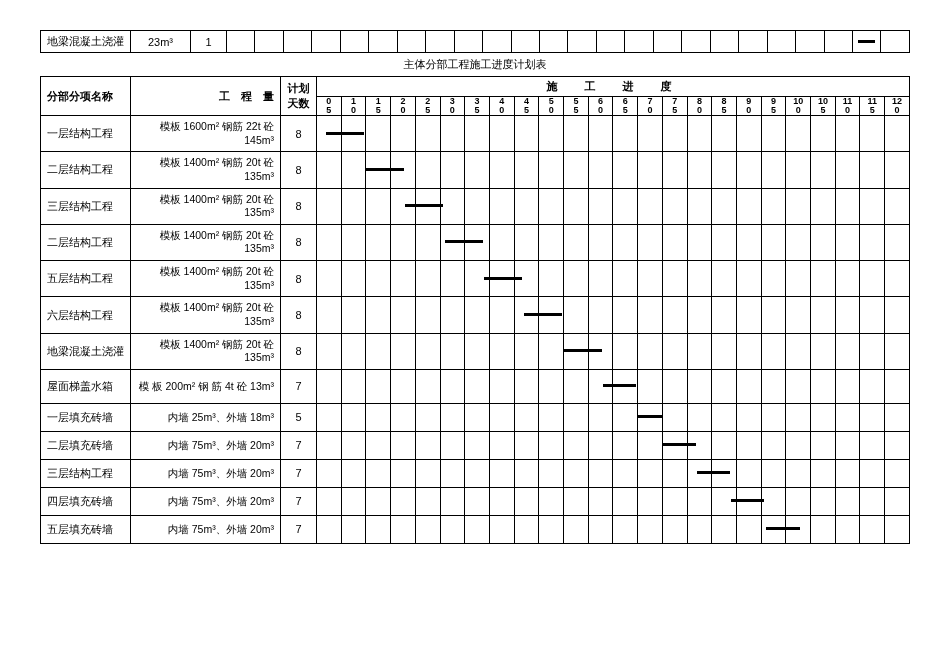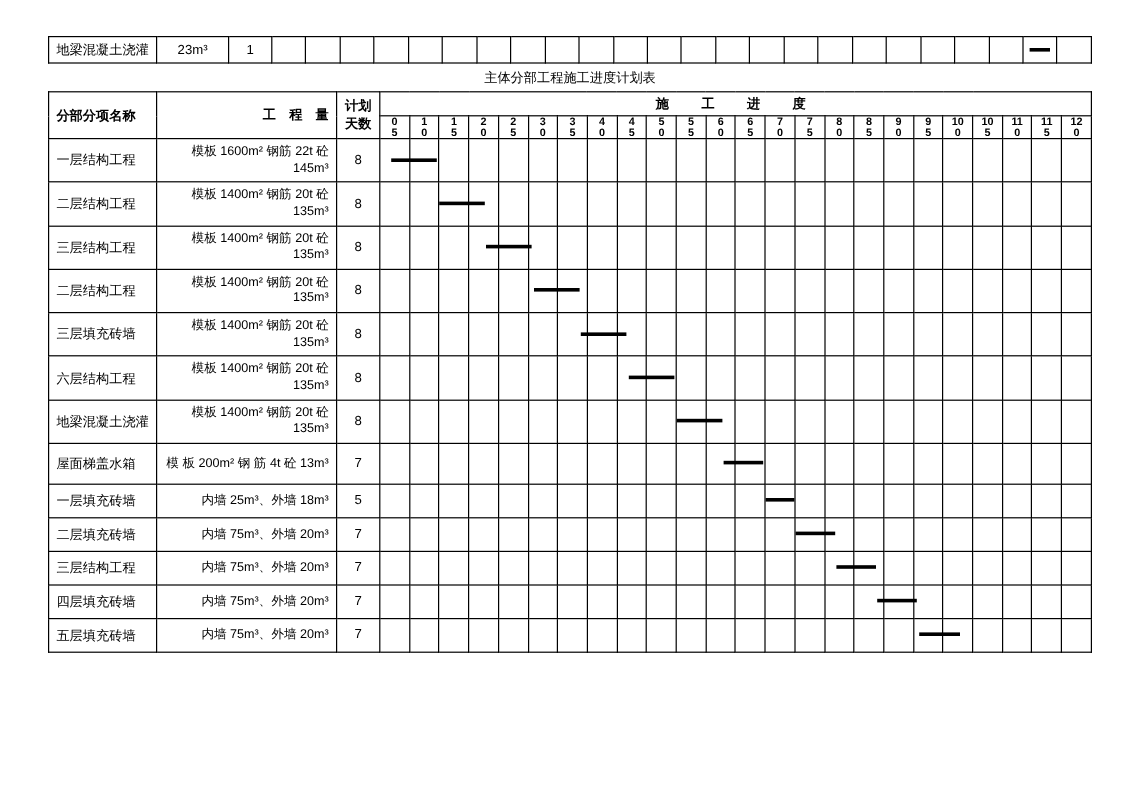--- a/index.html
+++ b/index.html
@@ -255,21 +255,21 @@
         <td class="gantt-cell"></td>
         <td class="gantt-cell"></td>
         <td class="gantt-cell"></td>
         <td class="gantt-cell"></td>
         <td class="gantt-cell"></td>
         <td class="gantt-cell"></td>
         <td class="gantt-cell"></td>
         <td class="gantt-cell"></td>
       </tr>
       <tr class="gantt-row-tall">
-        <td class="name-col">三层填充砖墙</td>
+        <td class="name-col">五层结构工程</td>
         <td class="qty-col qty-text">模板 1400m² 钢筋 20t 砼 135m³</td>
         <td class="days-col">8</td>
         <td class="gantt-cell"></td>
         <td class="gantt-cell"></td>
         <td class="gantt-cell"></td>
         <td class="gantt-cell"></td>
         <td class="gantt-cell"></td>
         <td class="gantt-cell"></td>
         <td class="gantt-cell" style="overflow: visible;">
           <div class="bar" style="left: 80%; width: 160%;"></div>

